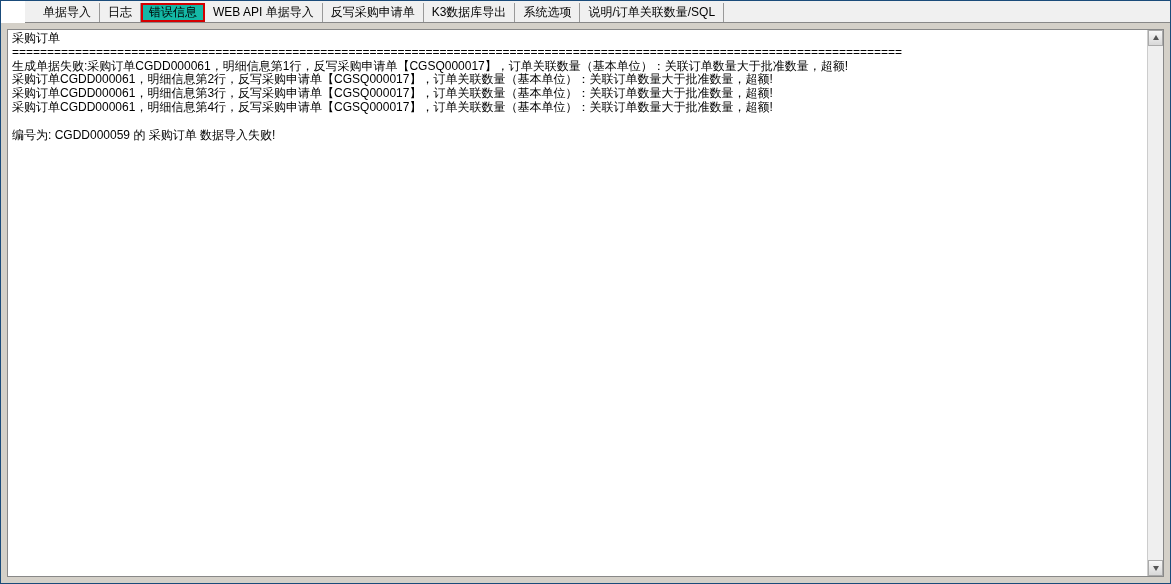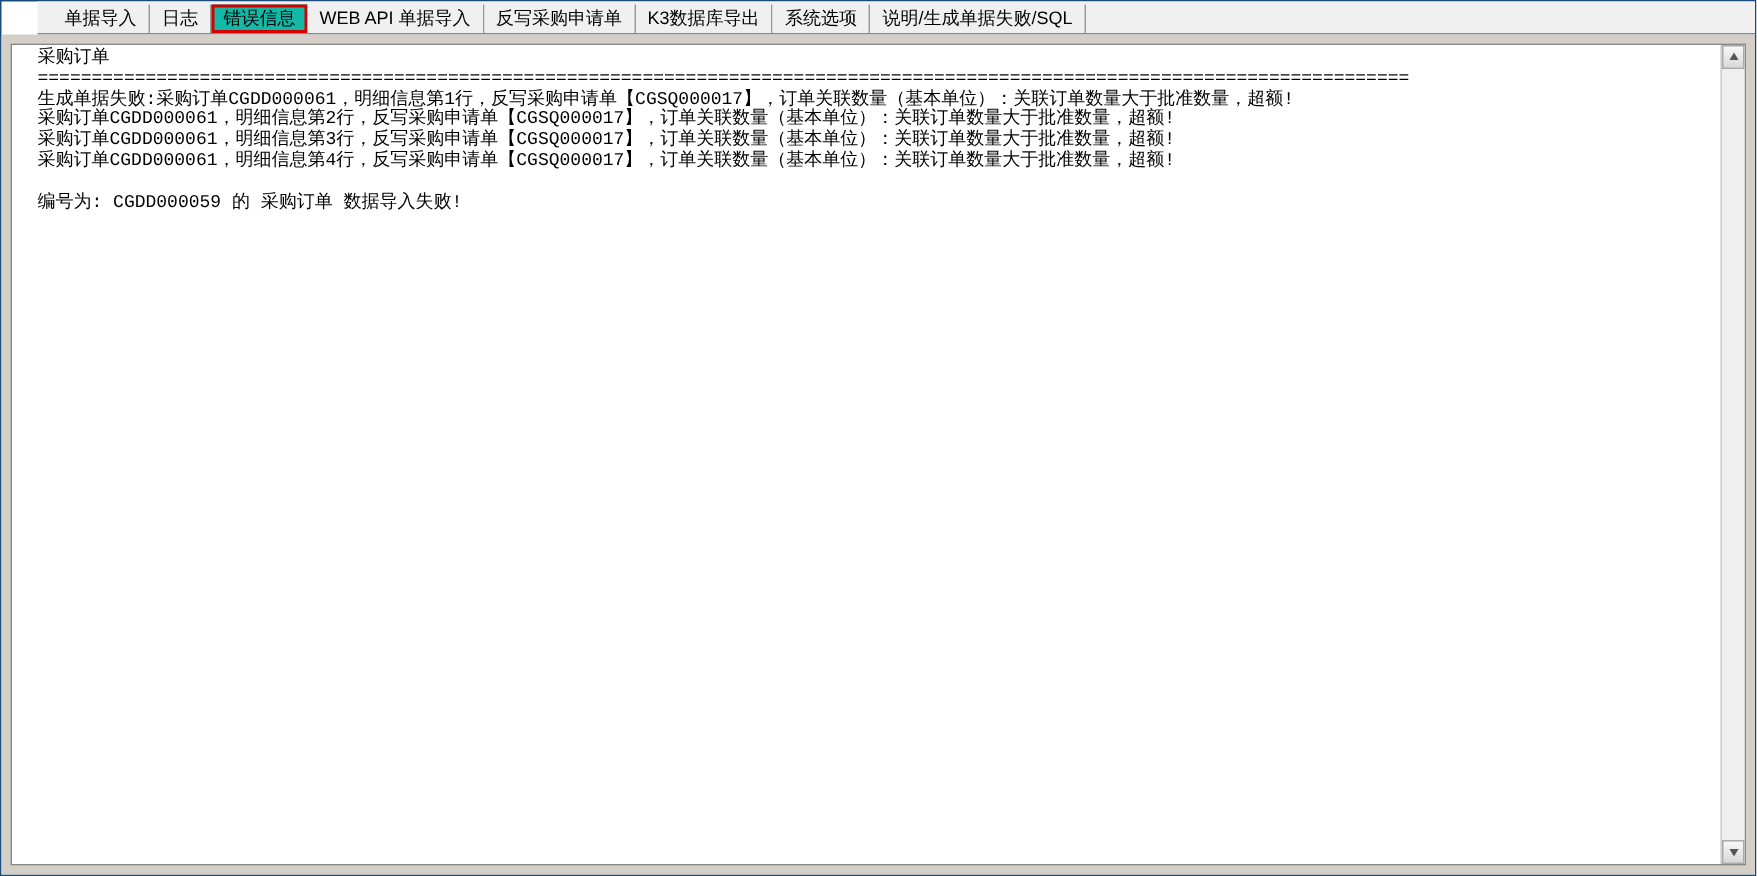--- a/index.html
+++ b/index.html
@@ -100,26 +100,25 @@
       background: #fff;
       border: 1px solid #888;
       height: 100%;
       position: relative;
       overflow: hidden;
     }
     .textarea-content {
       padding: 2px 4px;
       font-size: 12px;
       line-height: 1.15;
-      font-family: Liberation Mono, monospace;
+      font-family: Liberation Sans, sans-serif;
       white-space: pre;
       color: #000;
       height: 100%;
       overflow: auto;
-      margin-left: 13px;
     }
     .scrollbar-v {
       position: absolute;
       right: 0;
       top: 0;
       bottom: 0;
       width: 16px;
       background: #e8e8e8;
       border-left: 1px solid #ccc;
       display: flex;
@@ -145,21 +144,21 @@
 <div class="window">
 
   <div class="tabstrip">
     <div class="tab">单据导入</div>
     <div class="tab">日志</div>
     <div class="tab highlighted">错误信息</div>
     <div class="tab">WEB API 单据导入</div>
     <div class="tab">反写采购申请单</div>
     <div class="tab">K3数据库导出</div>
     <div class="tab">系统选项</div>
-    <div class="tab">说明/生成单据失败/SQL</div>
+    <div class="tab">说明/订单关联数量/SQL</div>
   </div>
 
   <div class="content-outer">
     <div class="content-inner">
       <div class="textarea-content"><span>采购订单</span>
 <span>===============================================================================================================================</span>
 <span>生成单据失败:采购订单CGDD000061，明细信息第1行，反写采购申请单【CGSQ000017】，订单关联数量（基本单位）：关联订单数量大于批准数量，超额!</span>
 <span>采购订单CGDD000061，明细信息第2行，反写采购申请单【CGSQ000017】，订单关联数量（基本单位）：关联订单数量大于批准数量，超额!</span>
 <span>采购订单CGDD000061，明细信息第3行，反写采购申请单【CGSQ000017】，订单关联数量（基本单位）：关联订单数量大于批准数量，超额!</span>
 <span>采购订单CGDD000061，明细信息第4行，反写采购申请单【CGSQ000017】，订单关联数量（基本单位）：关联订单数量大于批准数量，超额!</span>

